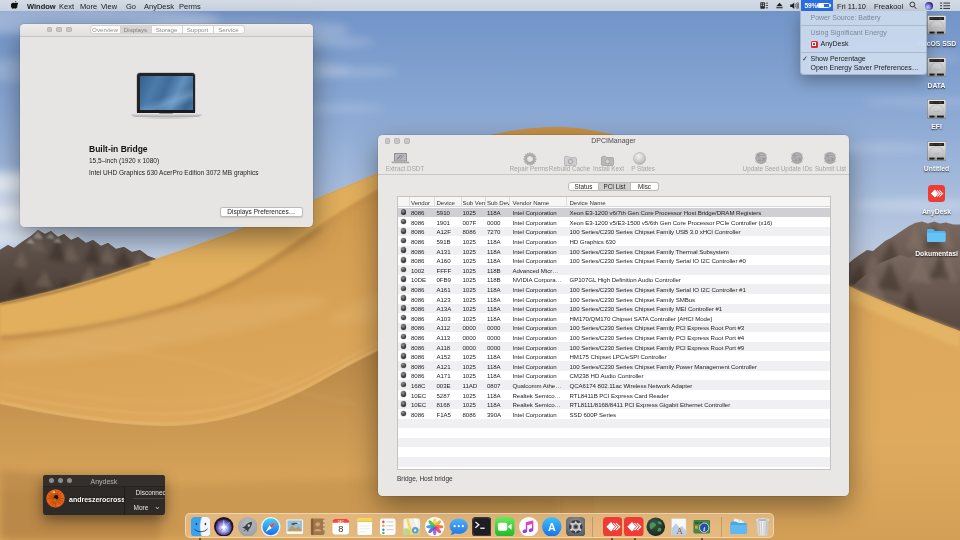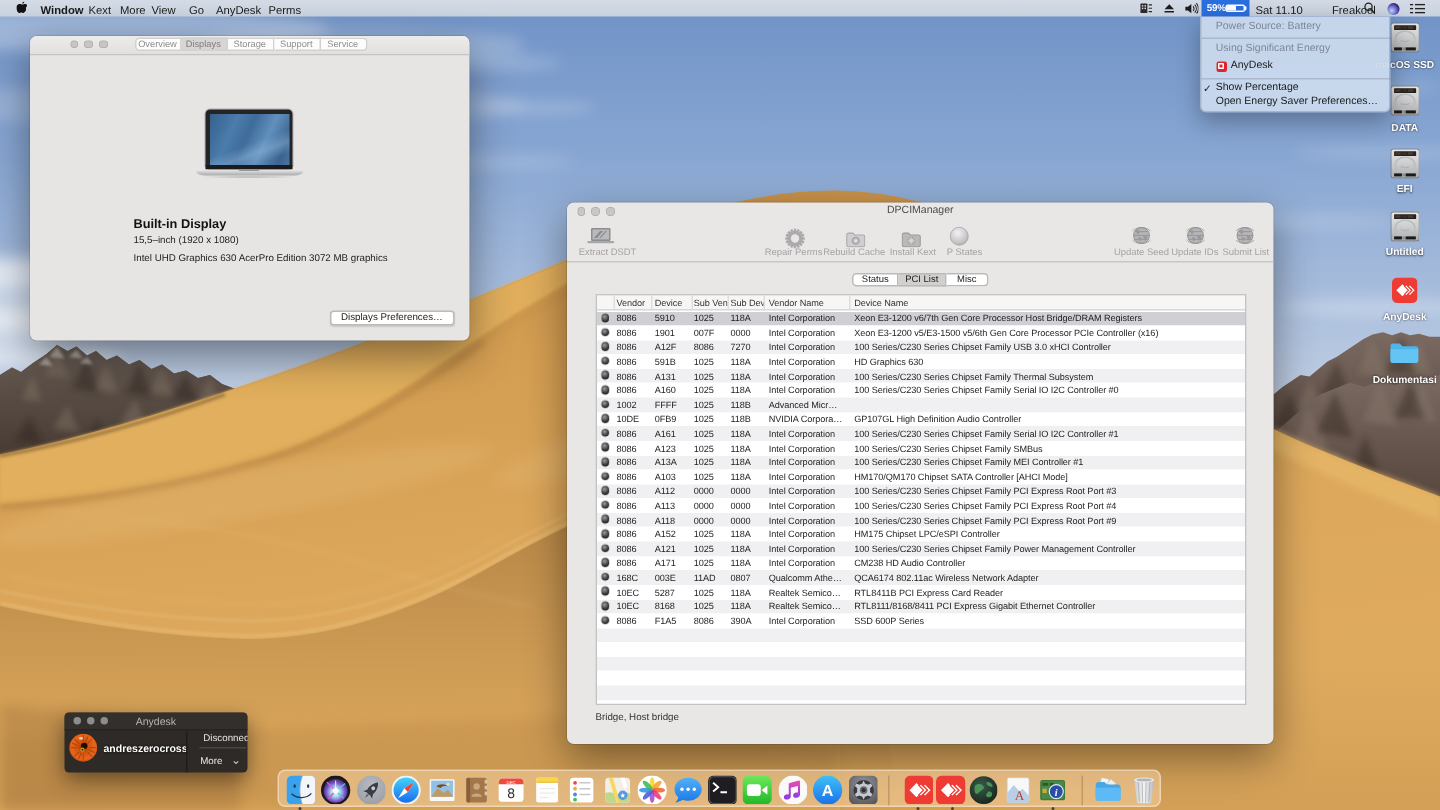--- a/index.html
+++ b/index.html
@@ -314,22 +314,22 @@
           <path fill="#1c1c1c" d="M0,3.3 L2.3,3.3 L5.3,0.8 L5.3,9.2 L2.3,6.7 L0,6.7 Z"></path>
           <path fill="none" stroke="#1c1c1c" stroke-width="0.9" d="M6.8,3 A3,3 0 0 1 6.8,7 M8.3,1.5 A5.2,5.2 0 0 1 8.3,8.5 M9.8,0.2 A7.5,7.5 0 0 1 9.8,9.8"></path>
         </svg>
   </div>
 
   <div class="abs" style="left:801px;top:0;width:31.5px;height:11px;background:#2a6fe0;"></div>
   <div class="abs" style="left:804.5px;top:2px;color:#fff;font-size:6.6px;font-weight:bold;letter-spacing:-0.2px;">59%</div>
   <div class="abs" style="left:816.5px;top:2.7px;width:13px;height:5.8px;border:1px solid #fff;border-radius:1.4px;"></div>
   <div class="abs" style="left:817.8px;top:3.9px;width:6.2px;height:3.4px;background:#fff;border-radius:0.4px;"></div>
   <div class="abs" style="left:829.9px;top:4.4px;width:1.4px;height:2.4px;background:#fff;border-radius:0 1.2px 1.2px 0;"></div>
-  <div class="abs" style="left:837px;top:1.5px;">Sat 11.10</div>
-  <div class="abs" style="left:874px;top:1.5px;margin-left:14px;">Freakool</div>
+  <div class="abs" style="left:837px;top:1.5px;">Fri 11.10</div>
+  <div class="abs" style="left:874px;top:1.5px;">Freakool</div>
   <div class="abs" style="left:909px;top:1px;">
     <svg width="8" height="9" viewBox="0 0 10 11">
           <circle cx="4.2" cy="4.2" r="3" fill="none" stroke="#222" stroke-width="1.1"></circle>
           <path stroke="#222" stroke-width="1.2" d="M6.4,6.6 L9,9.5"></path>
         </svg>
   </div>
   <div class="abs" style="left:925px;top:1.5px;width:8px;height:8px;border-radius:50%;background:radial-gradient(circle at 35% 65%, #b5e0f5 0%, #6f5fd0 45%, #1a1040 80%);"></div>
   <div class="abs" style="left:940px;top:2px;">
     <svg width="10" height="8" viewBox="0 0 12 9">
           <g stroke="#222" stroke-width="1.1">
@@ -374,21 +374,21 @@
 
   <div class="abs" style="left:117px;top:49px;width:58px;height:40px;background:#242426;border-radius:3px;box-shadow:0 0 0 0.8px #bfbfc1;"></div>
   <div class="abs" style="left:119.5px;top:51.5px;width:53px;height:34px;background:
       linear-gradient(160deg, rgba(150,190,225,0) 55%, rgba(150,190,225,0.4) 70%, rgba(150,190,225,0) 85%),
       linear-gradient(115deg, #35608c 0%, #4b7cab 28%, #3f6c9a 46%, #6290bd 66%, #3a648f 88%, #4b76a2 100%);"></div>
   <div class="abs" style="left:117px;top:86px;width:58px;height:2.8px;background:#1b1b1d;"></div>
   <div class="abs" style="left:110.5px;top:88.5px;width:71px;height:4px;background:linear-gradient(#ececee,#a8a9ab);border-radius:2px 2px 8px 8px / 2px 2px 3px 3px;"></div>
   <div class="abs" style="left:139px;top:88.5px;width:14px;height:1.6px;background:#97989c;border-radius:0 0 3px 3px;"></div>
   <div class="abs" style="left:113px;top:92.5px;width:66px;height:2px;background:radial-gradient(ellipse at center, rgba(0,0,0,0.22), rgba(0,0,0,0) 70%);"></div>
 
-  <div class="abs" style="left:69px;top:119.5px;font-size:8.5px;font-weight:bold;color:#111;">Built-in Display</div>
+  <div class="abs" style="left:69px;top:119.5px;font-size:8.5px;font-weight:bold;color:#111;">Built-in Bridge</div>
   <div class="abs" style="left:69px;top:133px;font-size:6.5px;color:#222;">15,5–inch (1920 x 1080)</div>
   <div class="abs" style="left:69px;top:144.5px;font-size:6.5px;color:#222;">Intel UHD Graphics 630 AcerPro Edition 3072 MB graphics</div>
 
   <div class="abs" style="left:200px;top:182.5px;width:82.5px;height:10px;background:#fff;border:0.5px solid #bdbbba;border-radius:2.5px;box-shadow:0 0.5px 1px rgba(0,0,0,0.12);display:flex;align-items:center;justify-content:center;font-size:6.5px;color:#222;">Displays Preferences…</div>
 </div>
 
 <div id="dpci" class="abs" style="left:378px;top:134.5px;width:471px;height:361px;background:#e9e7e6;border-radius:4.5px;box-shadow:0 10px 28px rgba(0,0,0,0.42), 0 0 0 0.5px rgba(0,0,0,0.15);z-index:10;">
 
   <div class="abs" style="left:6.6px;top:3.7px;width:5.6px;height:5.6px;border-radius:50%;background:#c9c7c6;box-shadow:inset 0 0 0 0.5px #aeabaa;"></div>
   <div class="abs" style="left:16.3px;top:3.7px;width:5.6px;height:5.6px;border-radius:50%;background:#c9c7c6;box-shadow:inset 0 0 0 0.5px #aeabaa;"></div>

